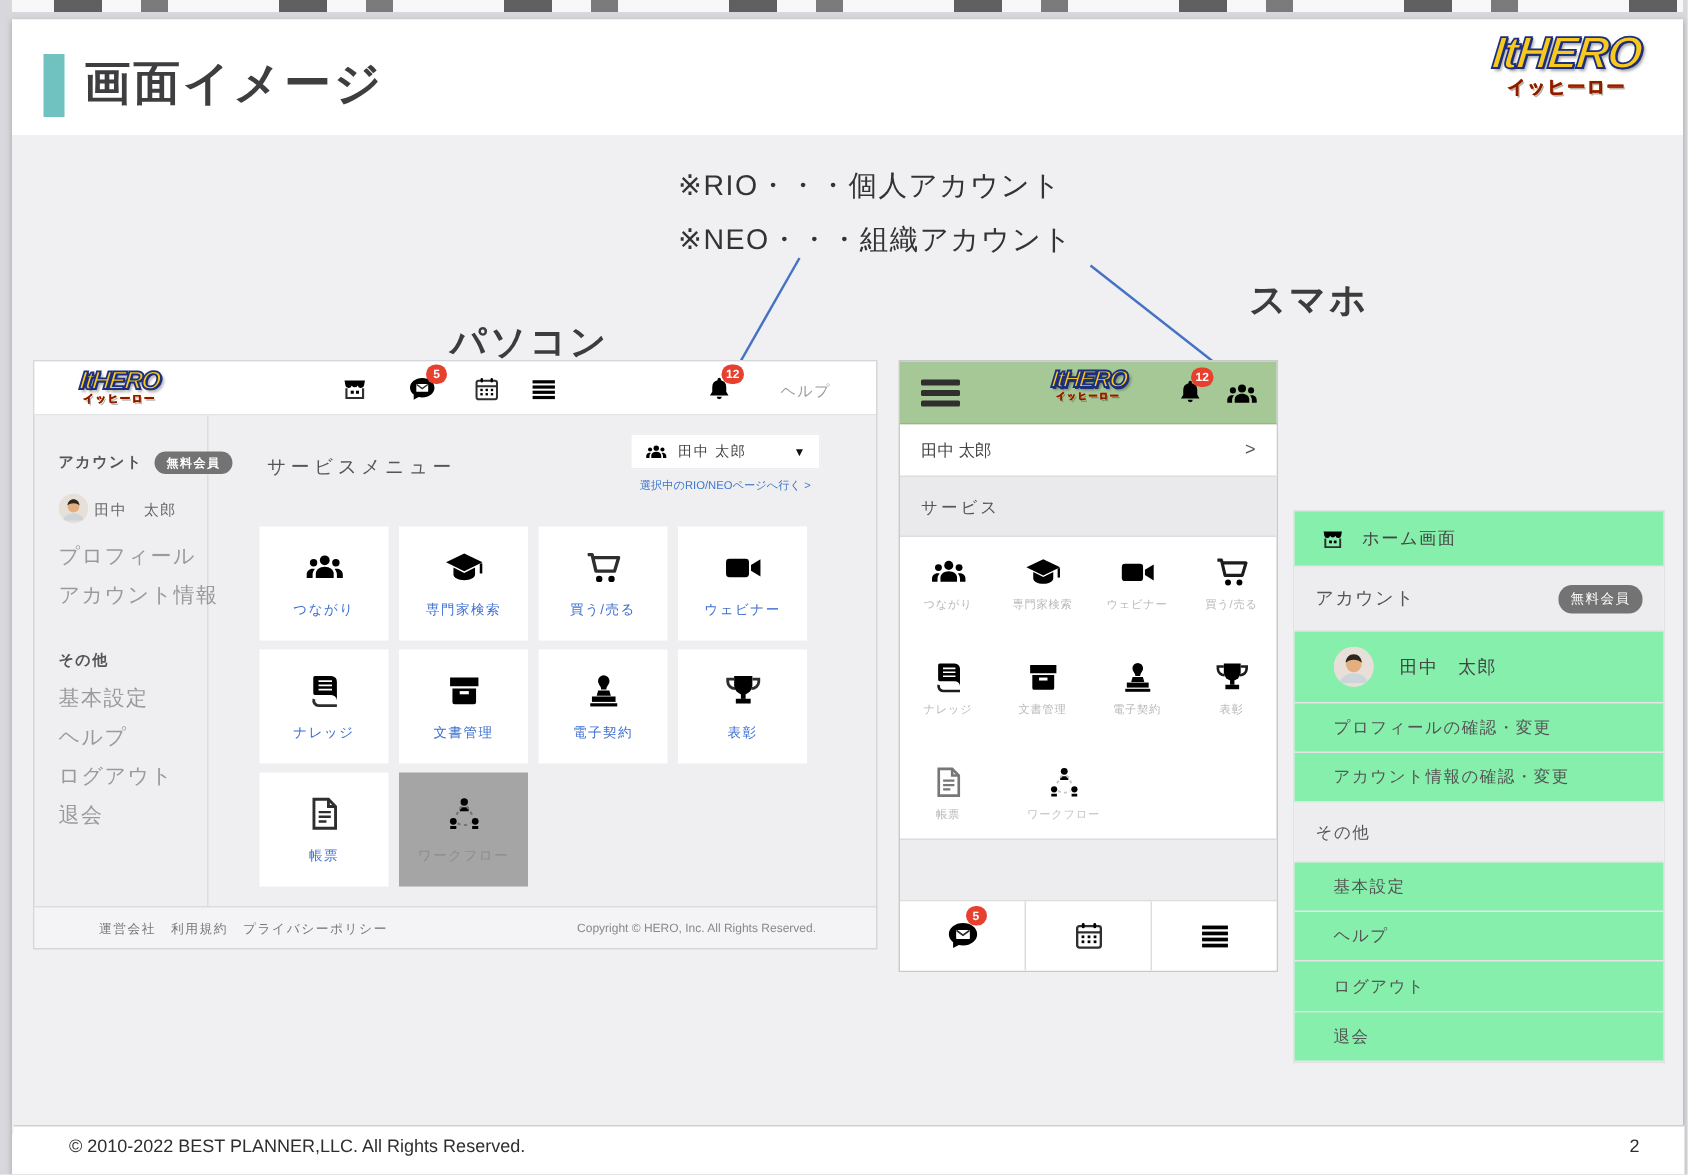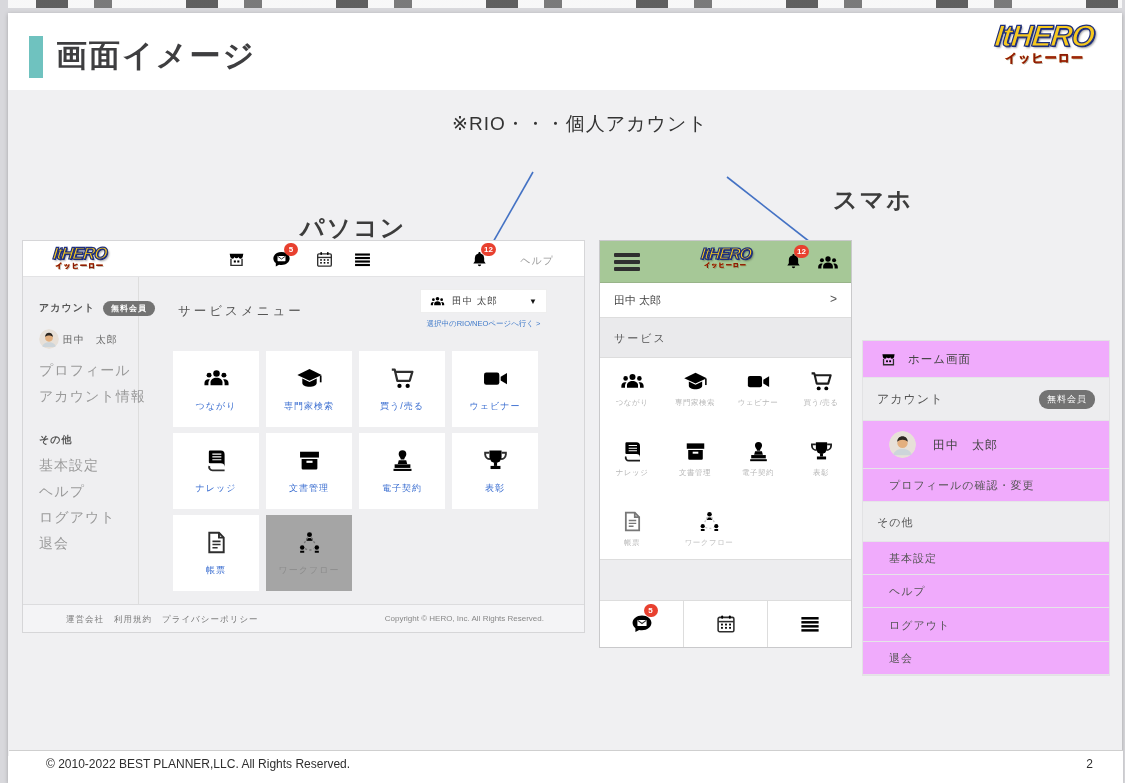--- a/index.html
+++ b/index.html
@@ -86,21 +86,21 @@
   .ph-cell.dim .ic { color:#777; }
   .ph-cell.off .ic { color:#c9c9c9; }
   .ph-cell.off .plabel { color:#c4c4c4; }
   .ph-spacer { position:absolute; left:0; top:318px; width:100%; height:42px; background:#ededef; border-top:1px solid #ddd; border-bottom:1px solid #ddd; }
   .ph-nav { position:absolute; left:0; top:360px; width:100%; height:46px; background:#fff; display:flex; }
   .ph-nav .navcell { flex:1; position:relative; display:flex; align-items:center; justify-content:center; }
   .ph-nav .navcell + .navcell { border-left:1px solid #ddd; }
 
   
   .panel { position:absolute; left:862px; top:340px; width:248px; background:#fff; border:1px solid #e2e2e4; border-top:none; }
-  .p-row { position:relative; border-bottom:1px solid #e5e5e7; background:#f0abfc; }
+  .p-row { position:relative; border-bottom:1px solid #e5e5e7; background:#86efac; }
   .p-row .txt { position:absolute; left:26px; top:50%; transform:translateY(-50%); font-size:11px; color:#555; letter-spacing:1px; }
   .p-gray { background:#ededef; }
   .p-home { height:38px; border-top:1px solid #e2e2e4; }
   .p-home .txt { left:45px; color:#444; font-size:11.5px; }
   .p-home .ic { position:absolute; left:17px; top:10px; }
   .p-account { height:43px; }
   .p-account .txt { left:14px; font-size:12px; }
   .p-account .pill { position:absolute; right:14px; top:12px; font-size:9px; }
   .p-user { height:48px; }
   .p-user .avatar { position:absolute; left:26px; top:10px; }
@@ -236,20 +236,21 @@
 
   <div class="content-band"></div>
 
   <div class="slide-footer">
     <span class="copy">© 2010-2022 BEST PLANNER,LLC. All Rights Reserved.</span>
     <span class="pagenum">2</span>
   </div>
 </div>
 
 <div class="anno" style="left:452px; top:111px;">※RIO・・・個人アカウント</div>
+<div class="anno" style="left:452px; top:147px;">※NEO・・・組織アカウント</div>
 <div class="label-big" style="left:300px; top:184px;margin-top:28px;">パソコン</div>
 <div class="label-big" style="left:833px; top:184px;">スマホ</div>
 
 <svg class="arrow-layer" width="1125" height="783">
   <defs>
     <marker id="ah" markerWidth="9" markerHeight="9" refX="6" refY="3.5" orient="auto">
       <path d="M0 0L7 3.5L0 7z" fill="#4472c4"></path>
     </marker>
   </defs>
   <line x1="533" y1="172" x2="468" y2="286" stroke="#4472c4" stroke-width="1.6" marker-end="url(#ah)"></line>
@@ -517,20 +518,23 @@
   </div>
   <div class="p-row p-user">
     <svg class="avatar" width="27" height="27">
           <use href="#i-avatar"></use>
         </svg>
     <span class="txt">田中　太郎</span>
   </div>
   <div class="p-row p-item">
     <span class="txt">プロフィールの確認・変更</span>
   </div>
+  <div class="p-row p-item">
+    <span class="txt">アカウント情報の確認・変更</span>
+  </div>
   <div class="p-row p-gray p-other">
     <span class="txt">その他</span>
   </div>
   <div class="p-row p-item">
     <span class="txt">基本設定</span>
   </div>
   <div class="p-row p-item">
     <span class="txt">ヘルプ</span>
   </div>
   <div class="p-row p-item" style="height:34px;">

